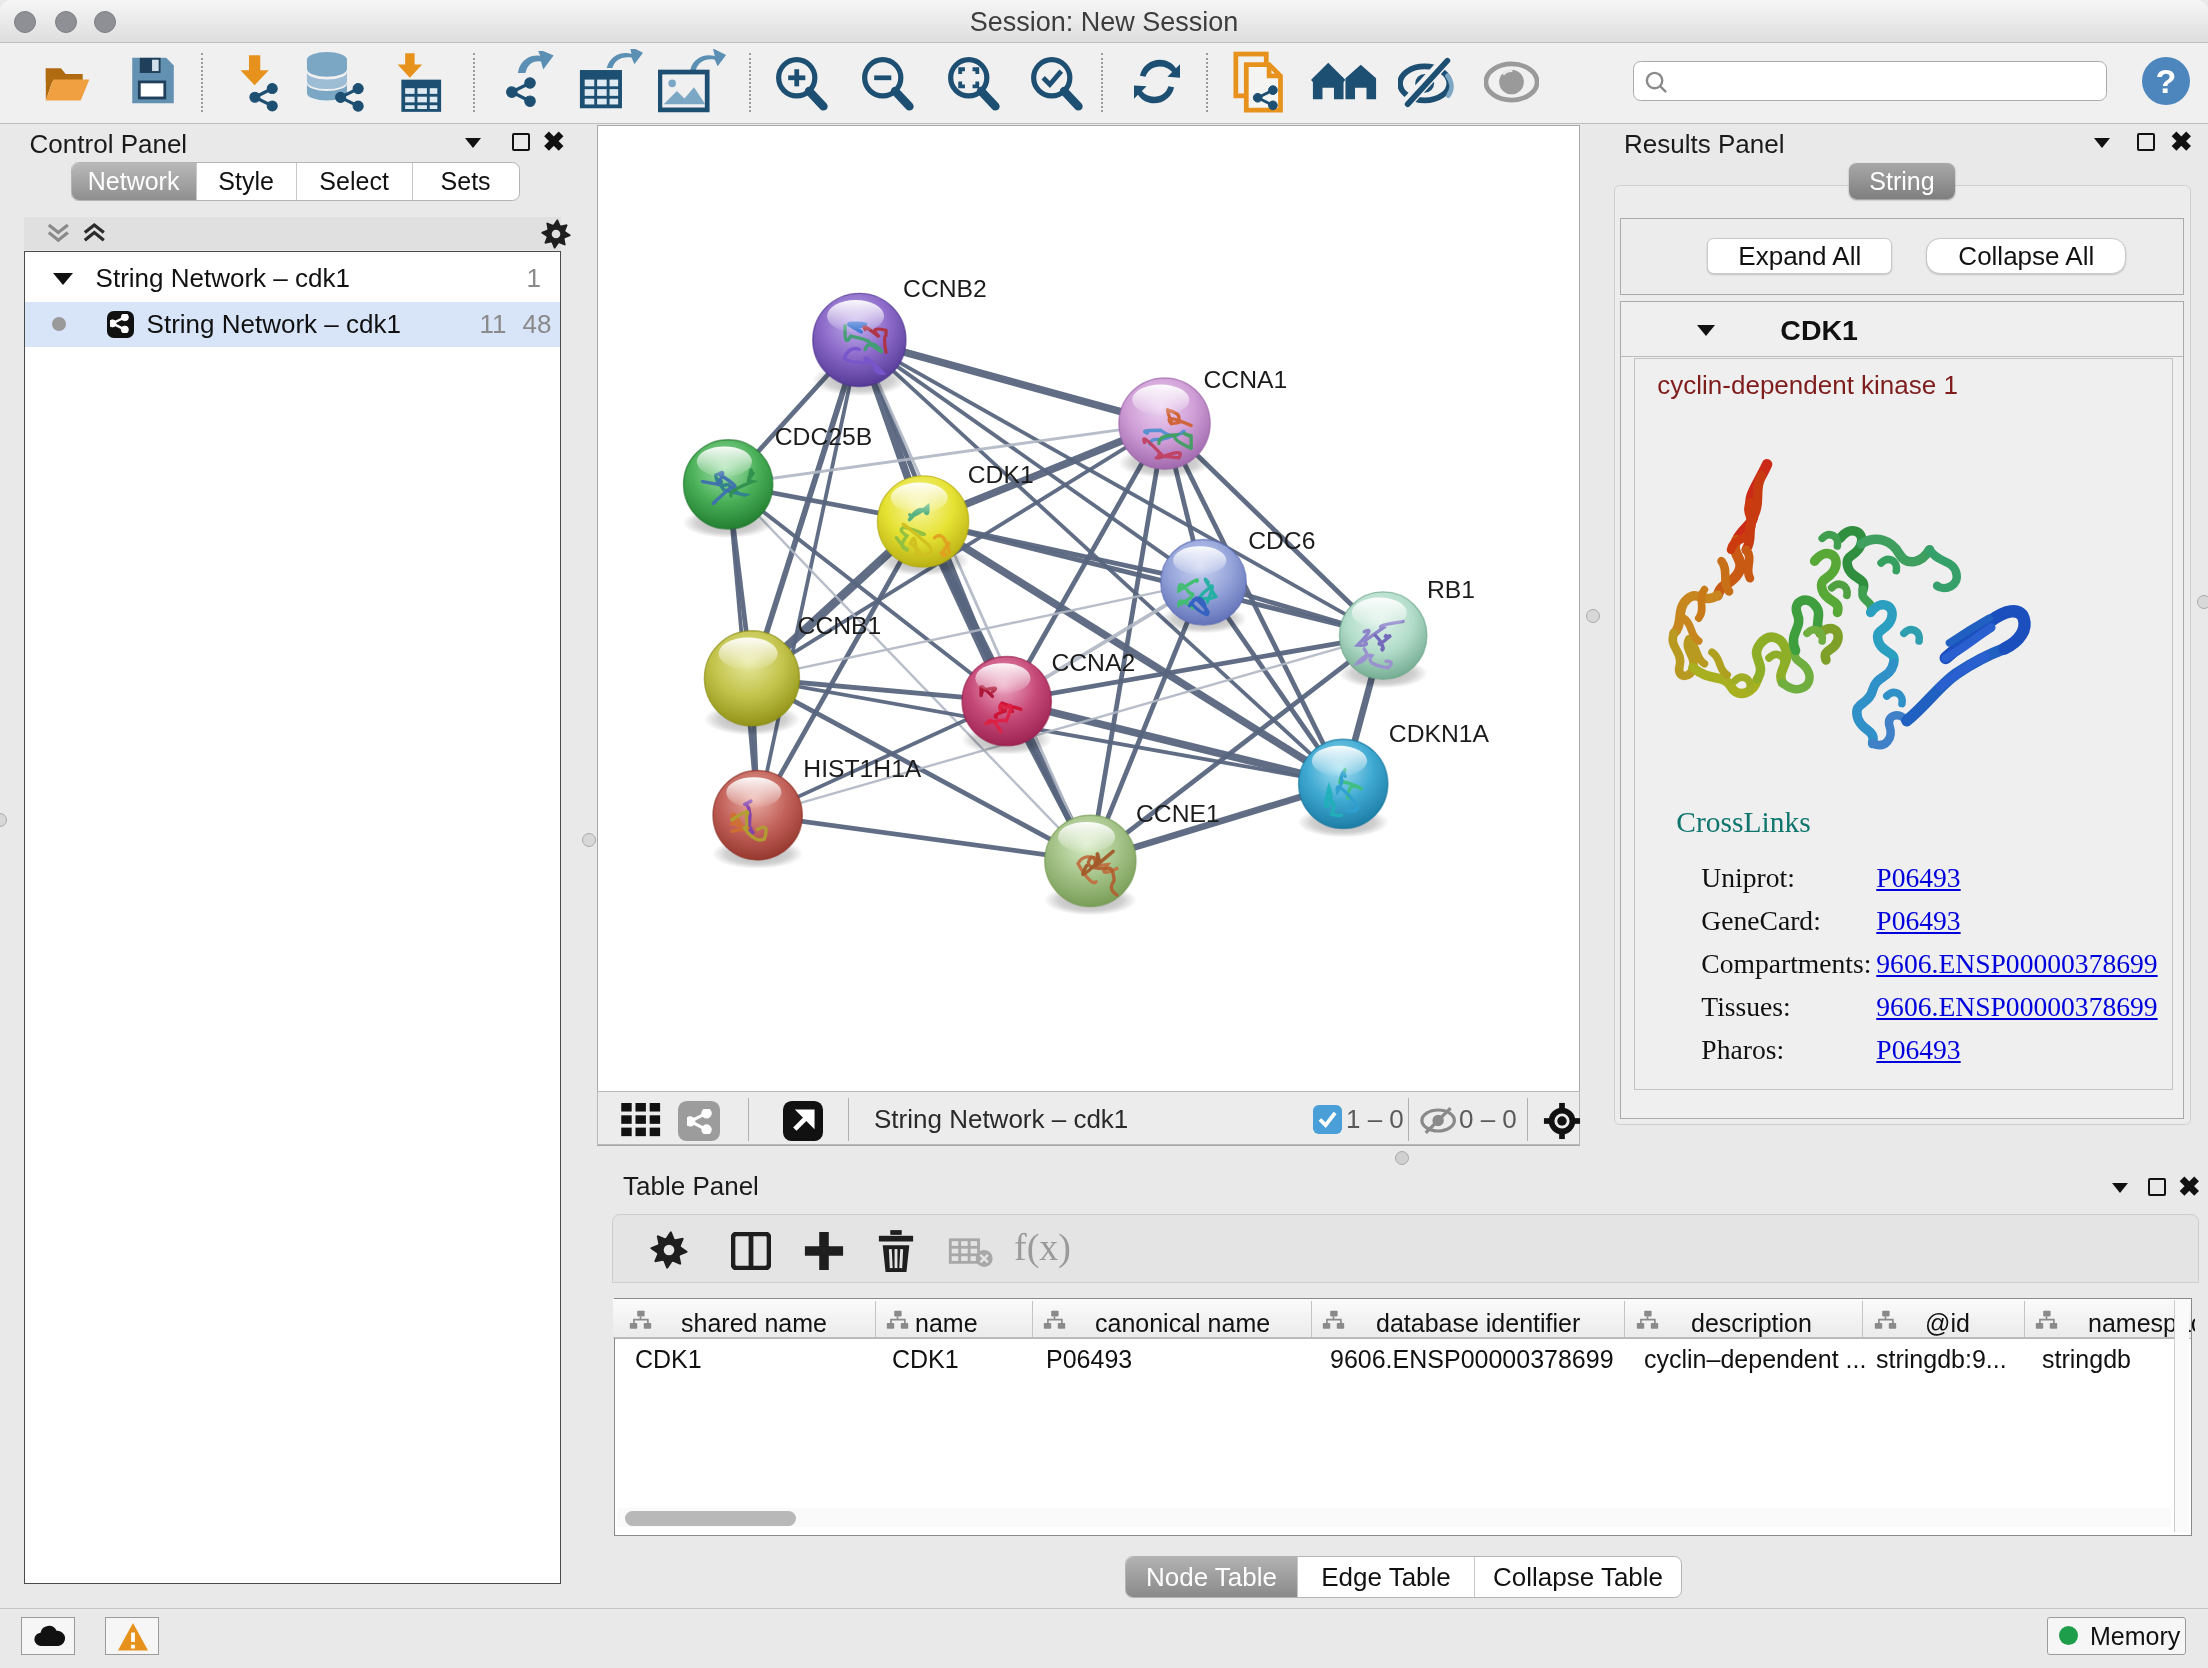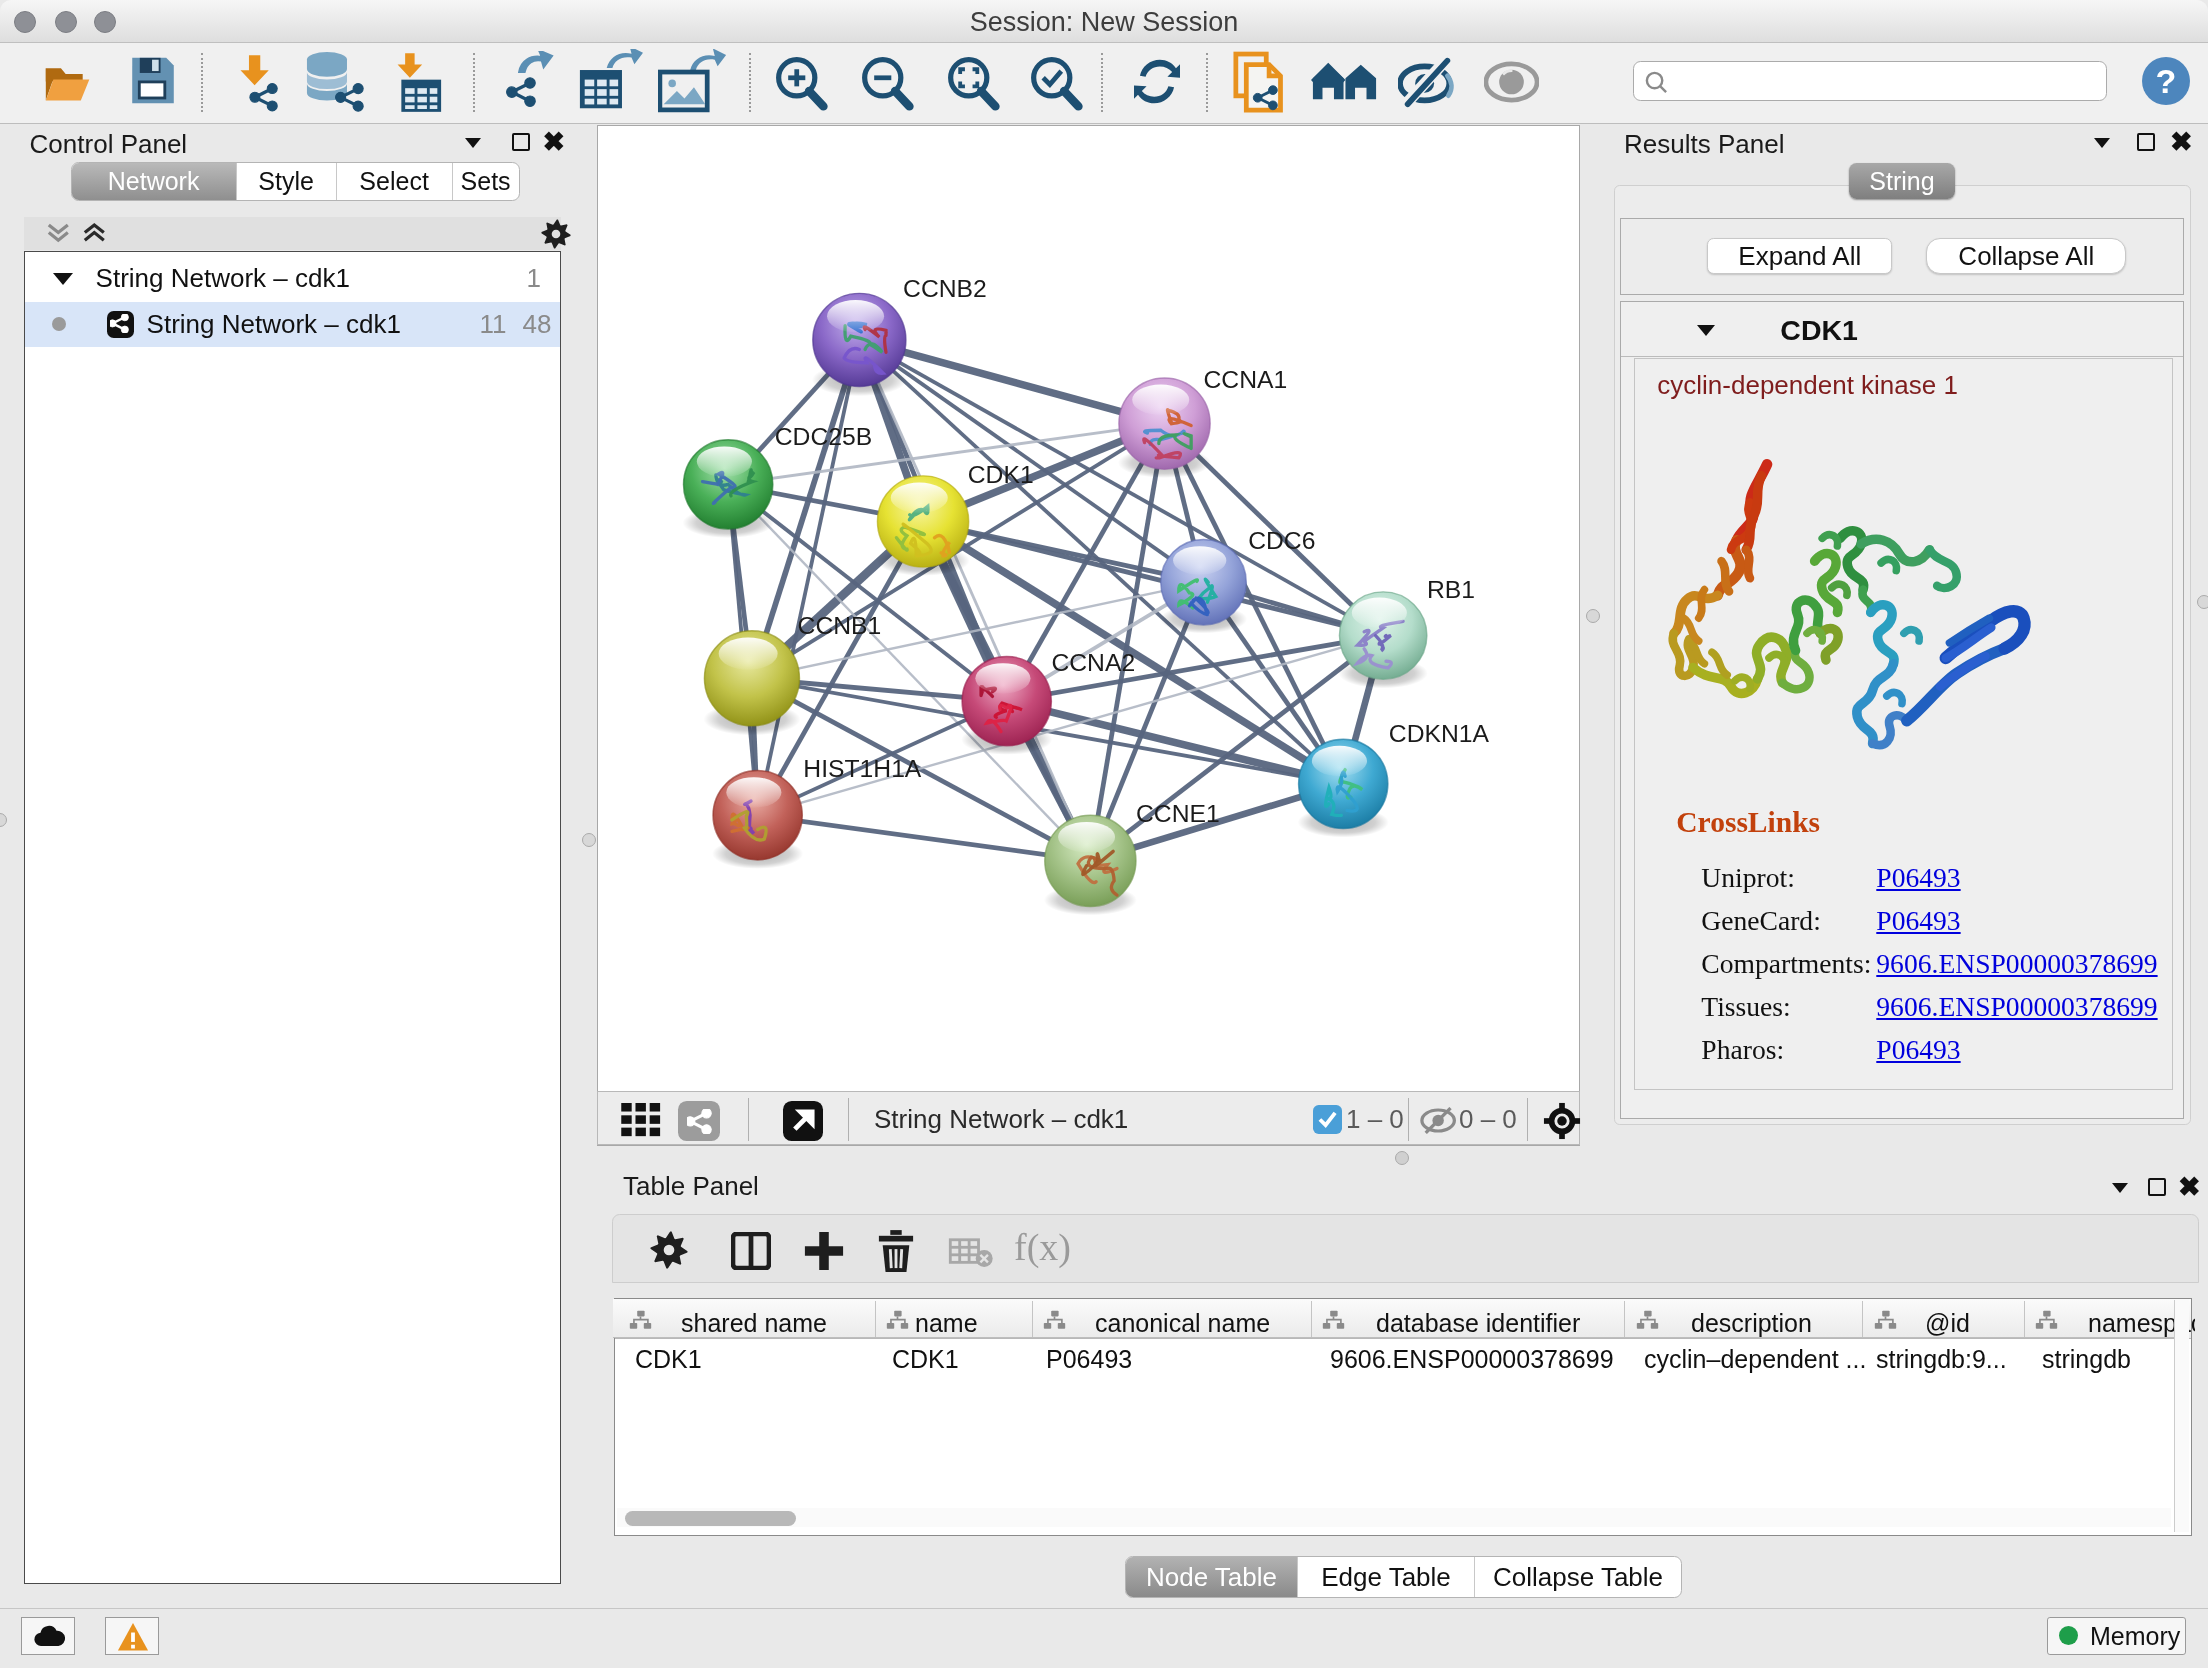--- a/index.html
+++ b/index.html
@@ -182,21 +182,21 @@
 
 <div class="abs" style="left:7.6px;top:125px;width:556px;height:1458px">
  <div class="abs" style="left:22px;top:3.8px;font-size:26px;color:#1a1a1a">Control Panel</div>
  <div class="abs" style="left:457px;top:13.3px">
       <div class="tri"></div>
     </div>
  <div class="abs sq" style="left:504px;top:7.6px"></div>
  <div class="abs xx" style="left:535px;top:7.6px">✖</div>
 
  <div class="abs" style="left:63px;top:37px;width:449px;height:39px;border:1px solid #b4b4b4;border-radius:7.6px;background:#fff;overflow:hidden;display:flex">
-  <div style="width:164px;background:linear-gradient(#b9b9b9,#8f8f8f);color:#fff;font-size:25px;text-align:center;line-height:37px">Network</div>
+  <div style="width:124px;background:linear-gradient(#b9b9b9,#8f8f8f);color:#fff;font-size:25px;text-align:center;line-height:37px">Network</div>
   <div style="width:100px;border-left:1px solid #c8c8c8;font-size:25px;text-align:center;line-height:37px;color:#111">Style</div>
   <div style="width:116px;border-left:1px solid #c8c8c8;font-size:25px;text-align:center;line-height:37px;color:#111">Select</div>
   <div style="flex:1;border-left:1px solid #c8c8c8;font-size:25px;text-align:center;line-height:37px;color:#111">Sets</div>
  </div>
 
  <div class="abs" style="left:16px;top:92px;width:537px;height:33px;background:#e0e0e0">
   <svg style="position:absolute;left:21px;top:3.8px" width="28.5" height="25" viewBox="0 0 30 26">
         <g fill="none" stroke="#8a8a8a" stroke-width="3.4">
           <path d="M4,4 l10,8 10,-8"></path>
           <path d="M4,12 l10,8 10,-8"></path>
@@ -539,21 +539,21 @@
    <div class="abs" style="left:305px;top:19px;width:200px;height:36px;background:#fff;border:1px solid #c8c8c8;border-radius:14px;font-size:26px;text-align:center;line-height:34px;color:#111;box-shadow:0 1px 1.9px rgba(0,0,0,.18)">Collapse All</div>
  </div>
 
  <div class="abs" style="left:13.3px;top:176px;width:564px;height:818px;border:1px solid #aaa;background:#efefef">
    <div class="abs" style="left:0px;top:0px;width:100%;height:55px;border-bottom:1px solid #bbb">
      <div class="abs" style="left:76px;top:23px;width:0;height:0;border-left:9.5px solid transparent;border-right:9.5px solid transparent;border-top:11.4px solid #111"></div>
      <div class="abs" style="left:159px;top:12.4px;font-size:28.5px;font-weight:700;color:#111">CDK1</div>
    </div>
    <div class="abs" style="left:12.4px;top:56px;width:539px;height:732px;background:#efefef;border:1px solid #c4c4c4"></div>
    <div class="abs" style="left:36px;top:68px;font-size:26px;color:#7f1d1d">cyclin-dependent kinase 1</div>
-   <div class="abs" style="left:55px;top:504px;font-family:'Liberation Serif',serif;font-size:29.5px;font-weight:700;color:#c2410c">CrossLinks</div>
+   <div class="abs" style="left:55px;top:504px;font-family:'Liberation Serif',serif;font-size:29.5px;font-weight:400;color:#0f766e">CrossLinks</div>
    <div class="abs" style="left:80px;top:554px;font-family:'Liberation Serif',serif;font-size:27.6px;color:#111;line-height:43px">Uniprot:<br>GeneCard:<br>Compartments:<br>Tissues:<br>Pharos:</div>
    <div class="abs" style="left:255px;top:554px;font-family:'Liberation Serif',serif;font-size:27.6px;color:#0000dd;line-height:43px;text-decoration:underline">P06493<br>P06493<br>9606.ENSP00000378699<br>9606.ENSP00000378699<br>P06493</div>
  </div>
 </div>
 <svg style="position:absolute;left:1655px;top:447px" width="399" height="328" viewBox="0 0 420 345">
     <path d="M 118,18 C 108,40 96,52 102,66 C 108,80 92,84 86,98" fill="none" stroke="#cc2a18" stroke-width="11" stroke-linecap="round" stroke-linejoin="round" opacity="1.0"></path>
     <path d="M 86,98 C 78,112 96,118 88,132 C 80,146 70,142 66,156" fill="none" stroke="#c85a14" stroke-width="11" stroke-linecap="round" stroke-linejoin="round" opacity="1.0"></path>
     <path d="M 66,156 C 50,166 46,150 34,160 C 22,170 30,188 20,196" fill="none" stroke="#c8871e" stroke-width="10" stroke-linecap="round" stroke-linejoin="round" opacity="1.0"></path>
     <path d="M 20,196 C 14,210 30,216 26,230 C 22,244 38,244 40,232 C 44,220 30,214 36,202" fill="none" stroke="#b99a20" stroke-width="9" stroke-linecap="round" stroke-linejoin="round" opacity="1.0"></path>
     <path d="M 40,232 C 58,248 72,238 80,252 C 88,266 104,258 108,244" fill="none" stroke="#a8b020" stroke-width="10" stroke-linecap="round" stroke-linejoin="round" opacity="1.0"></path>

